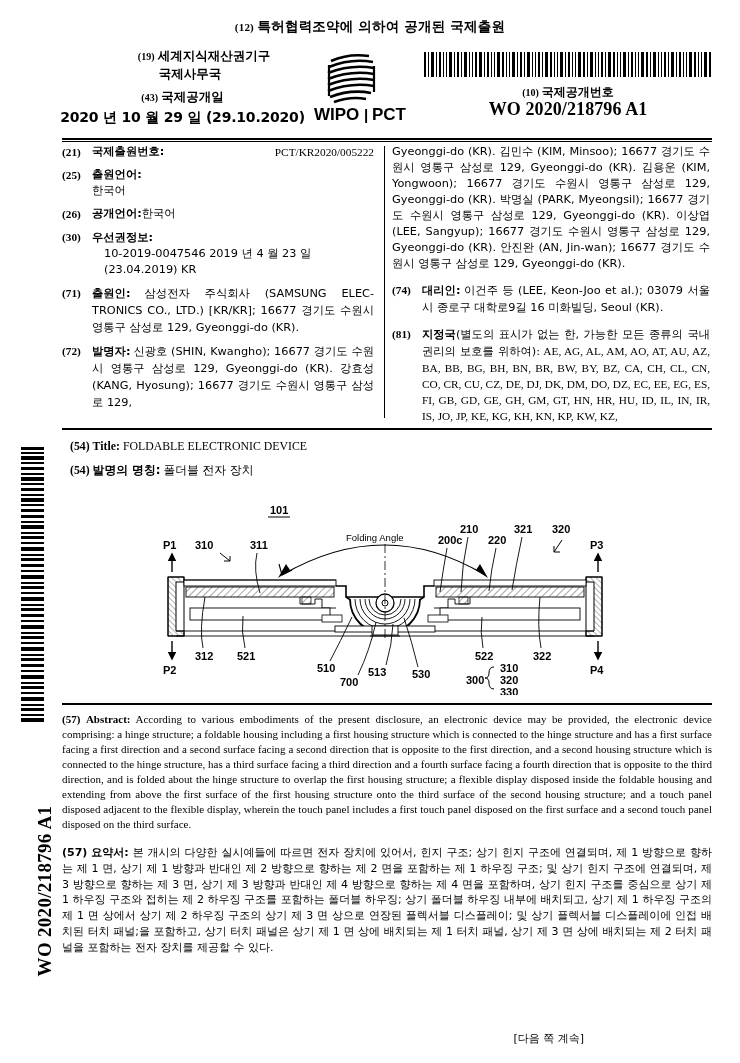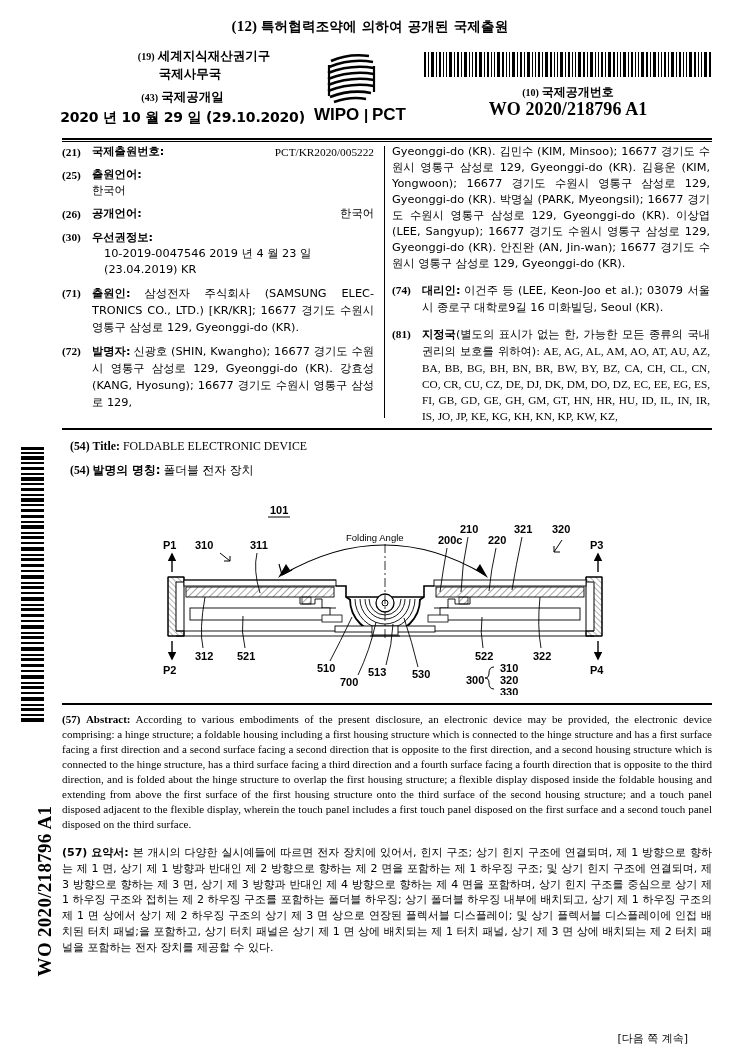--- a/index.html
+++ b/index.html
@@ -26,21 +26,21 @@
   .hdr-12 {
     position: absolute;
     top: 18px;
     left: 0;
     width: 740px;
     text-align: center;
     font-size: 13.5px;
     font-weight: bold;
     letter-spacing: 0.2px;
   }
-  .hdr-12 .num { font-size: 15px; text-align: center; }
+  .hdr-12 .num { font-size: 11px; text-align: center; }
 
   .hdr-19 {
     position: absolute;
     top: 47px;
     left: 70px;
     width: 240px;
     text-align: center;
     font-size: 12.5px;
     font-weight: bold;
     line-height: 1.45;
@@ -189,21 +189,21 @@
     text-justify: inter-word;
   }
   .abs .code { font-weight: bold; }
   .abs-en { top: 712px; }
   .abs-ko { top: 845px; line-height: 1.44; }
 
   .footer-note {
     position: absolute;
     left: 0;
     top: 1031px;
-    width: 688px;
+    width: 584px;
     text-align: right;
     font-size: 11px;
   }
 
   .kr { font-family: "DejaVu Sans", "Liberation Sans", sans-serif; }
 </style>
 </head>
 <body>
 
 <div class="page">
@@ -359,21 +359,21 @@
     <div class="field">
       <span class="code">(25)</span>
       <div class="body" style="display:flex; justify-content:space-between;flex-direction:column;">
         <span class="lbl kr">출원언어:</span>
         <span class="kr">한국어</span>
       </div>
     </div>
 
     <div class="field">
       <span class="code">(26)</span>
-      <div class="body" style="display:flex; justify-content:space-between;gap:44px;">
+      <div class="body" style="display:flex; justify-content:flex-start;">
         <span class="lbl kr">공개언어:</span>
         <span class="kr">한국어</span>
       </div>
     </div>
 
     <div class="field">
       <span class="code">(30)</span>
       <div class="body">
         <span class="lbl kr">우선권정보:</span>
         <div class="kr" style="margin-left:12px;">10-2019-0047546  2019 년 4 월 23 일 (23.04.2019)  KR</div>

